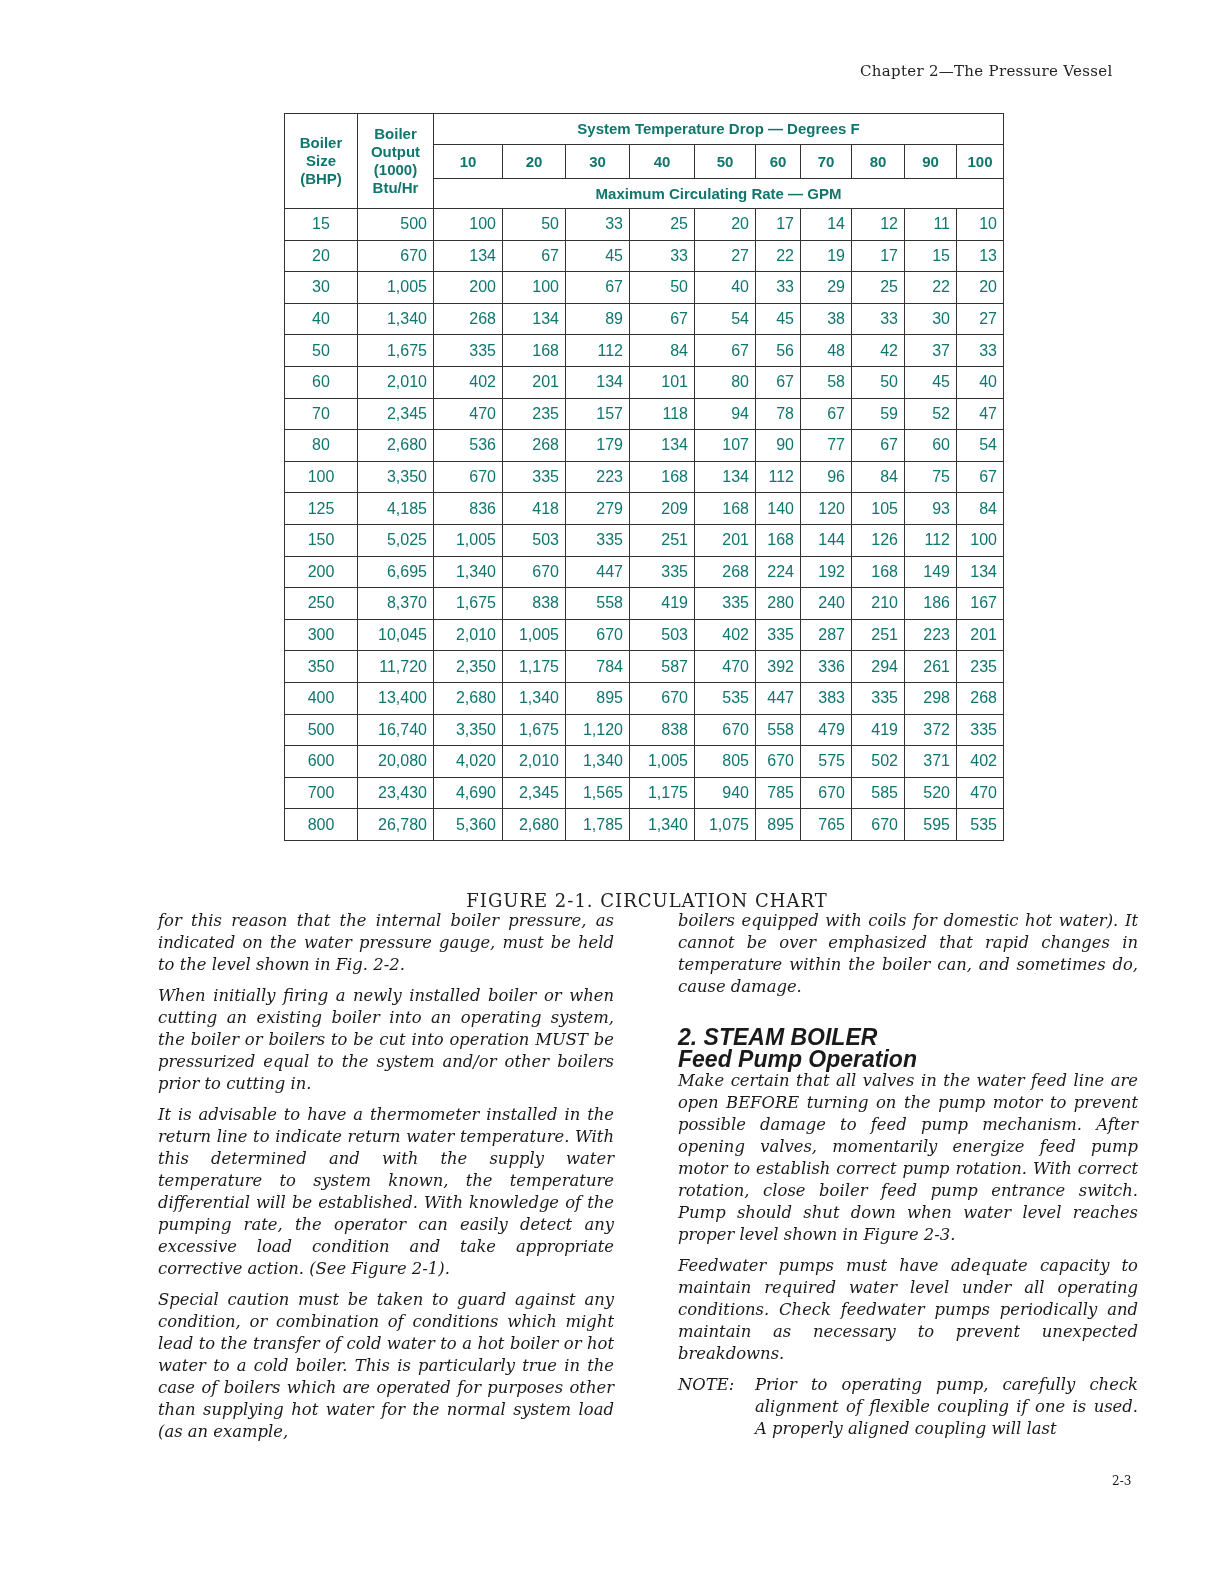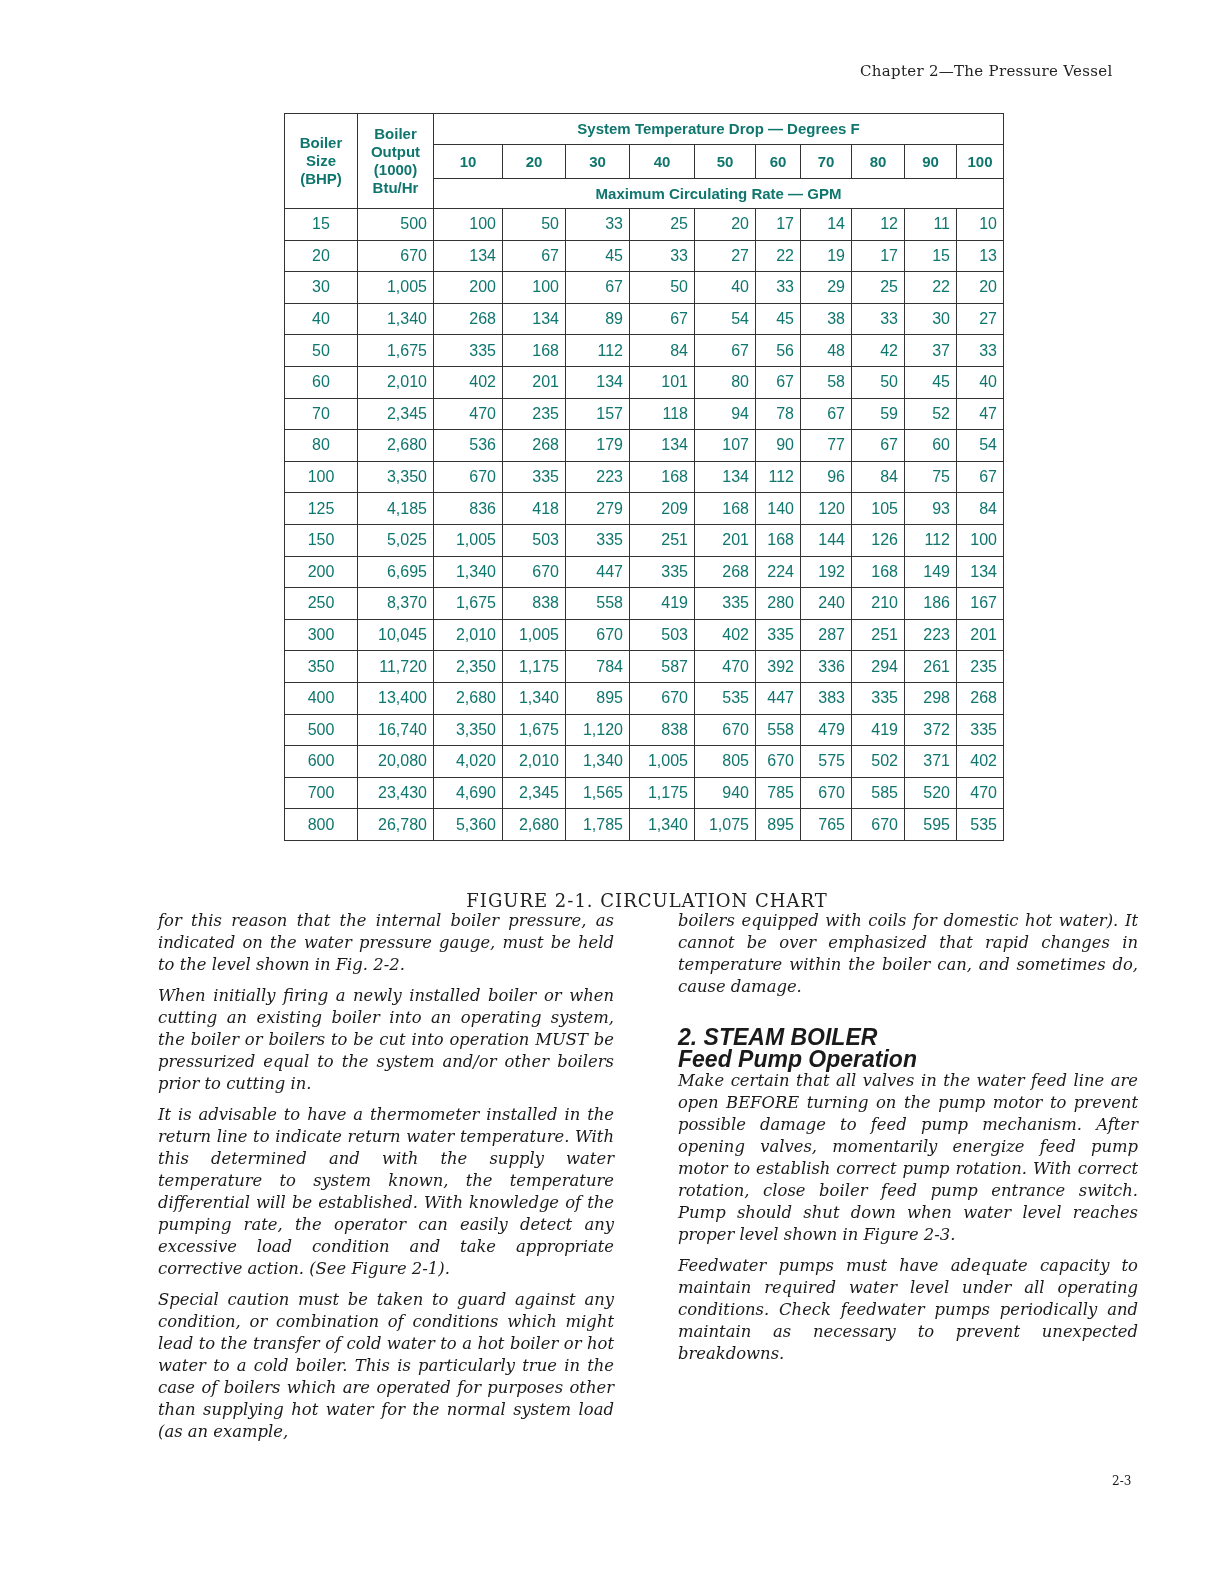--- a/index.html
+++ b/index.html
@@ -345,15 +345,19 @@
   <p>It is advisable to have a thermometer installed in the return line to indicate return water temperature. With this determined and with the supply water temperature to system known, the temperature differential will be established. With knowledge of the pumping rate, the operator can easily detect any excessive load condition and take appropriate corrective action. (See Figure 2-1).</p>
   <p>Special caution must be taken to guard against any condition, or combination of conditions which might lead to the transfer of cold water to a hot boiler or hot water to a cold boiler. This is particularly true in the case of boilers which are operated for purposes other than supplying hot water for the normal system load (as an example,</p>
 </div>
 
 <div class="col col-right">
   <p style="margin-bottom:28px">boilers equipped with coils for domestic hot water). It cannot be over emphasized that rapid changes in temperature within the boiler can, and sometimes do, cause damage.</p>
   <div class="sec-head">2. STEAM BOILER</div>
   <div class="sec-head">Feed Pump Operation</div>
   <p>Make certain that all valves in the water feed line are open BEFORE turning on the pump motor to prevent possible damage to feed pump mechanism. After opening valves, momentarily energize feed pump motor to establish correct pump rotation. With correct rotation, close boiler feed pump entrance switch. Pump should shut down when water level reaches proper level shown in Figure 2-3.</p>
   <p>Feedwater pumps must have adequate capacity to maintain required water level under all operating conditions. Check feedwater pumps periodically and maintain as necessary to prevent unexpected breakdowns.</p>
+  <div class="note">
+    <span class="note-label">NOTE:</span>
+    <span class="note-text">Prior to operating pump, carefully check alignment of flexible coupling if one is used. A properly aligned coupling will last</span>
+  </div>
 </div>
 
 <div class="page-num">2-3</div>
 
 </body></html>

